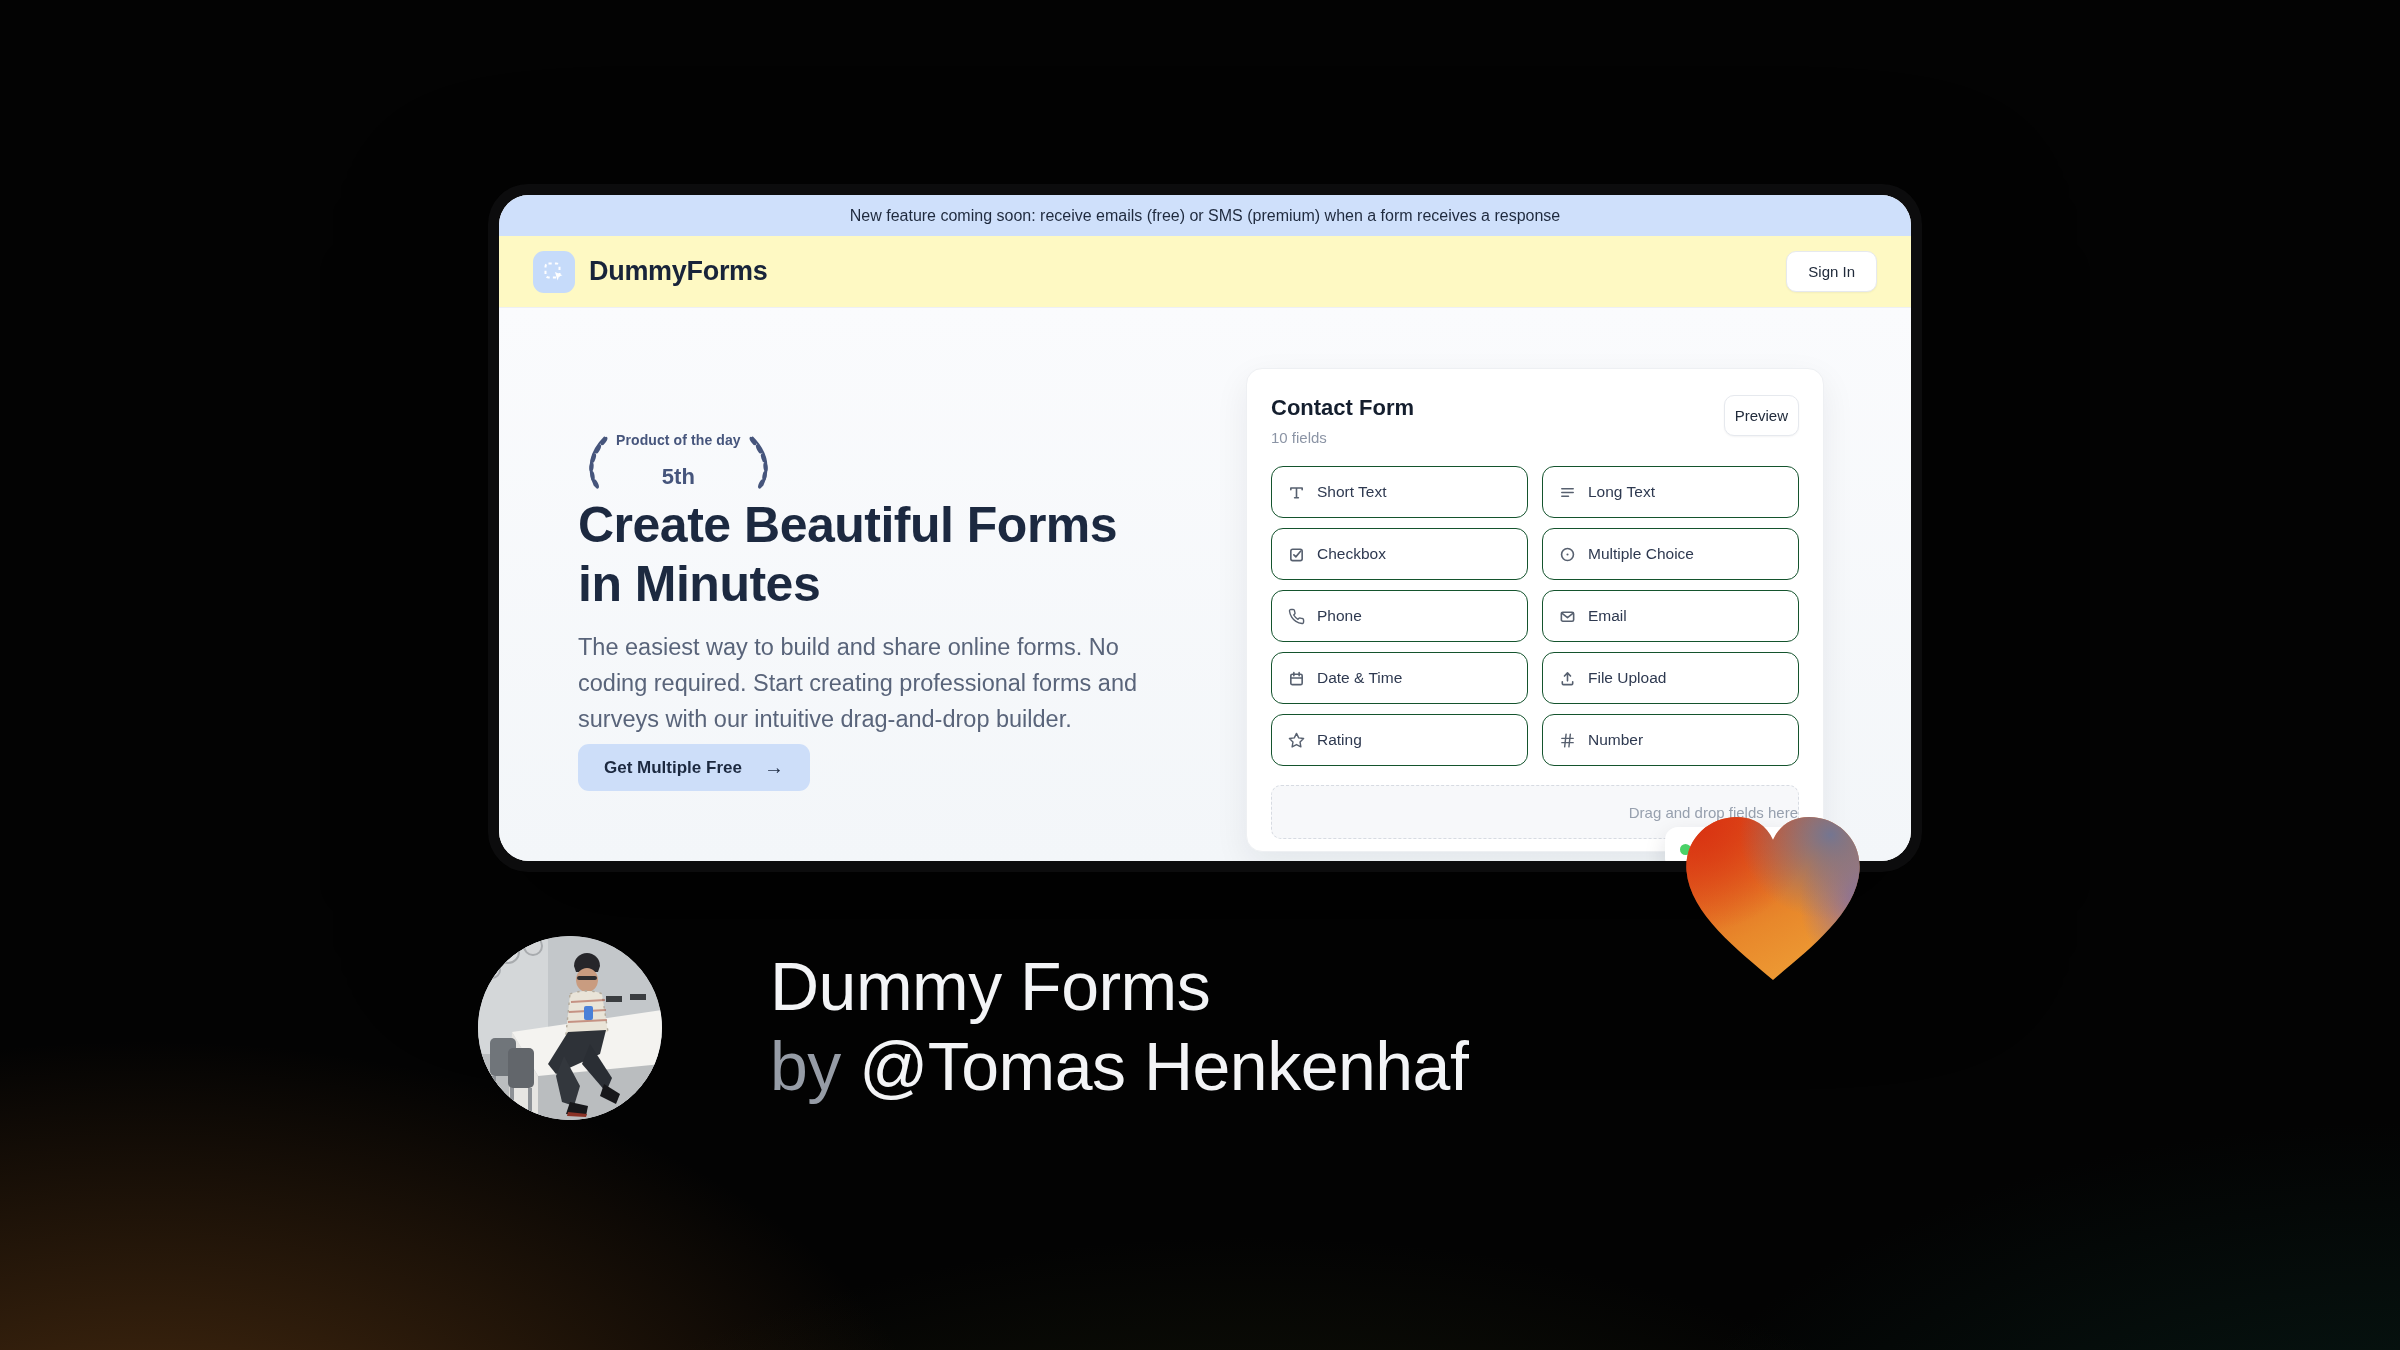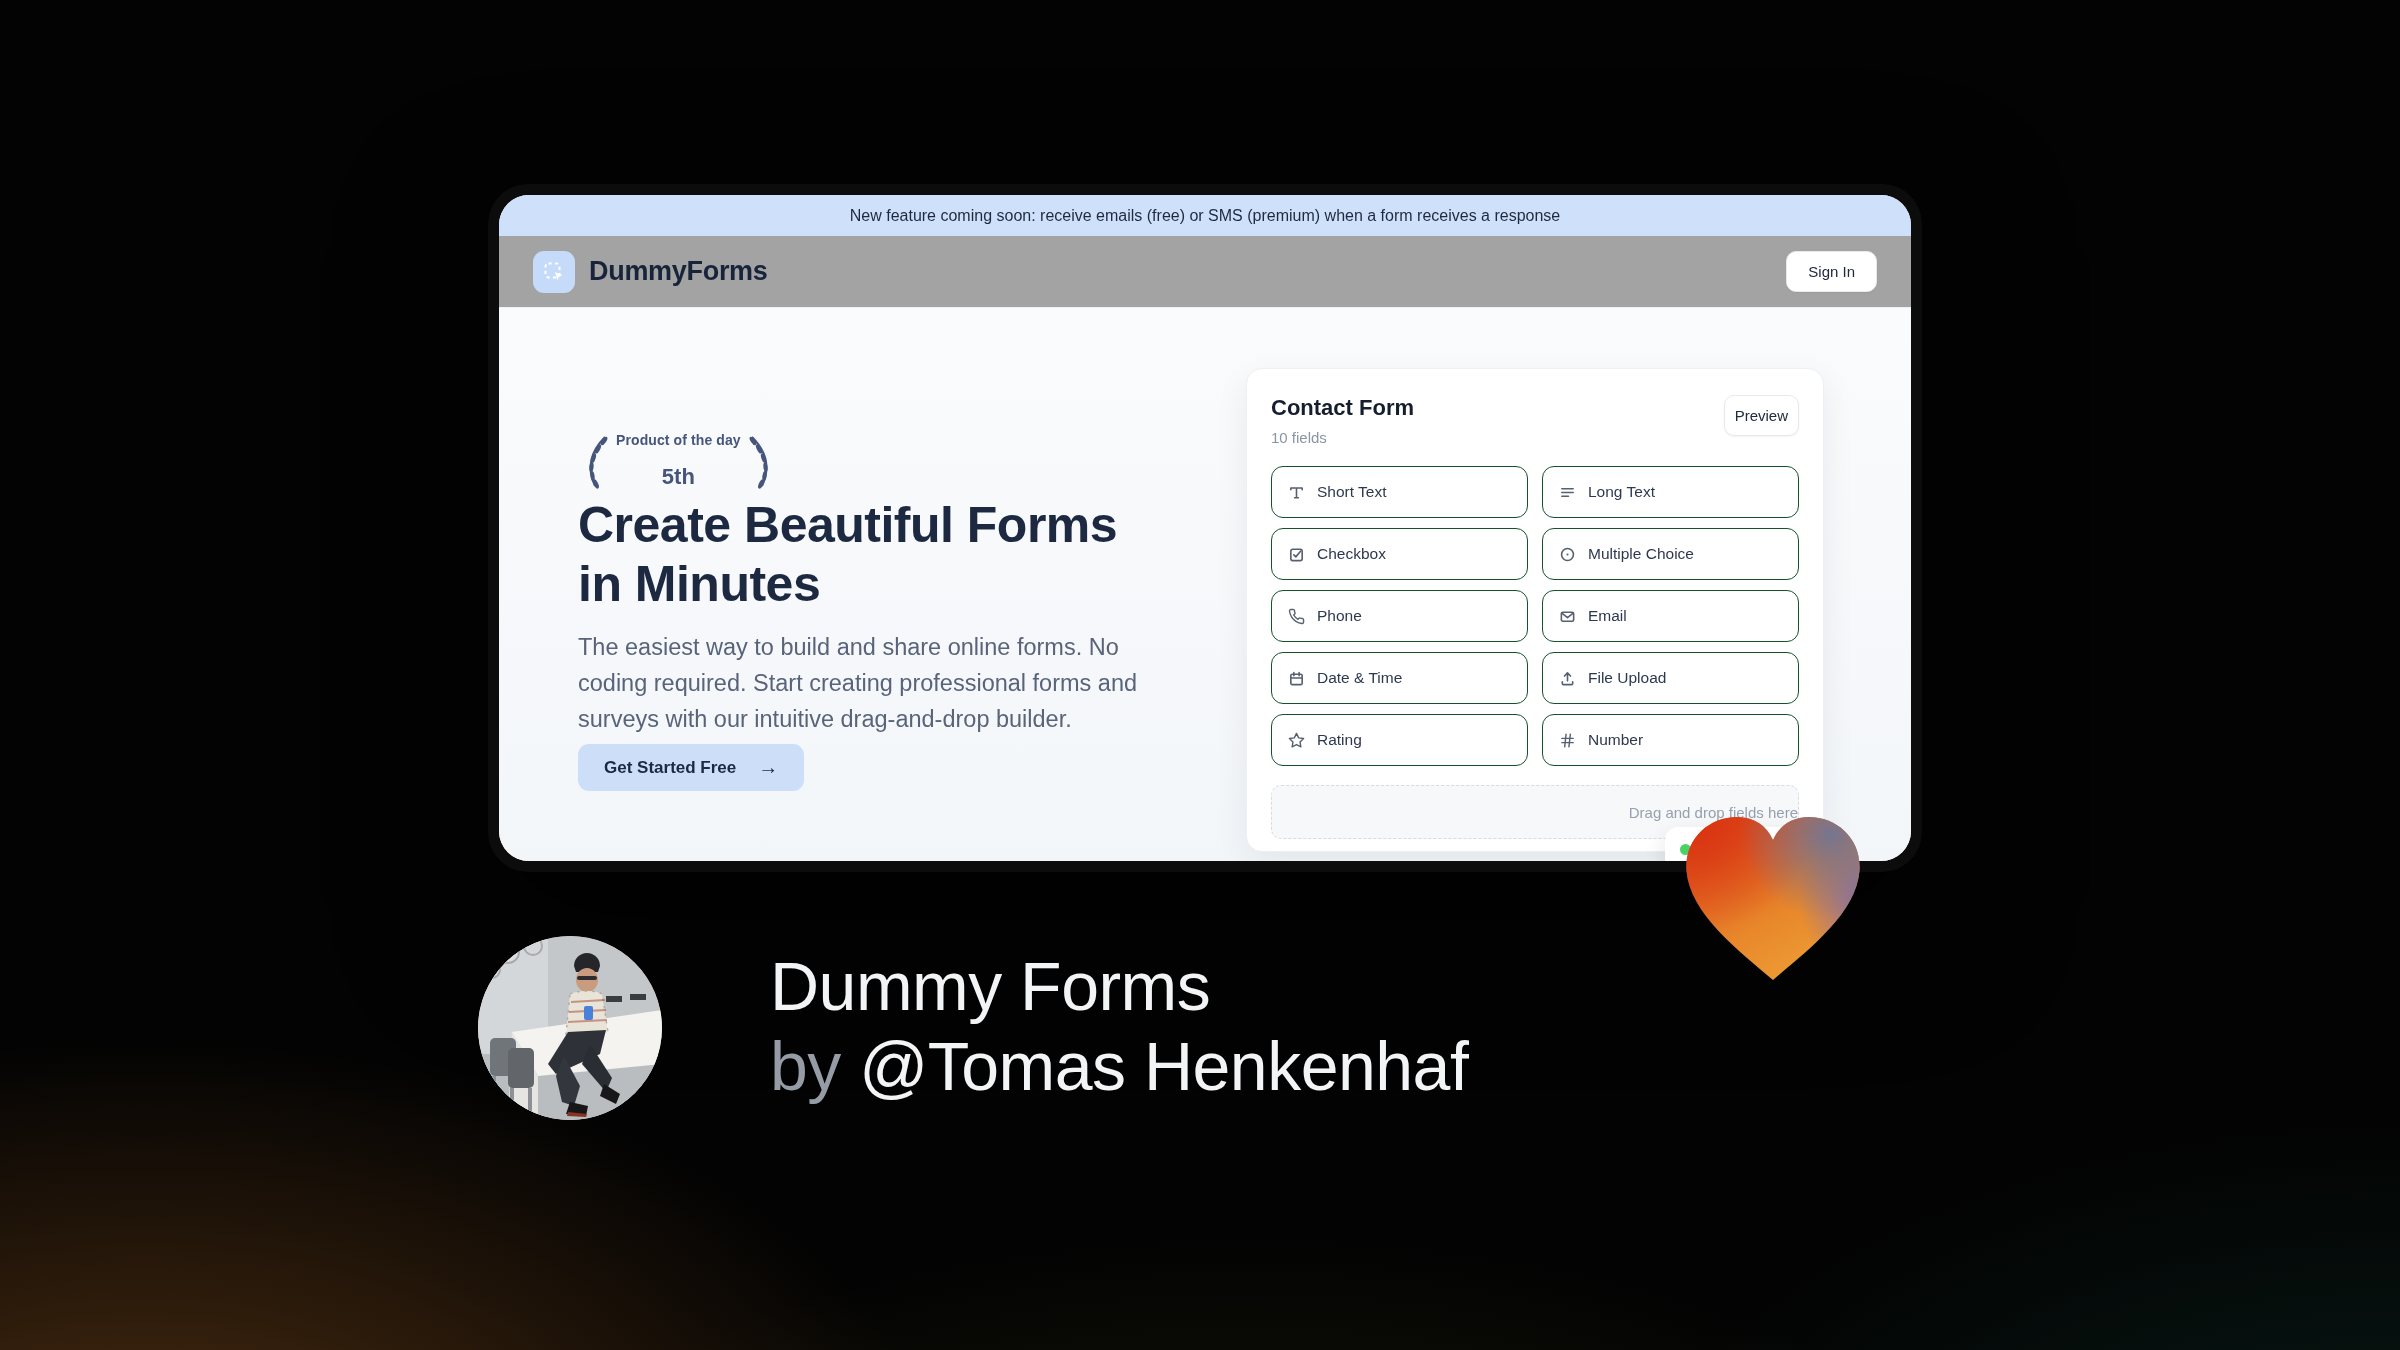--- a/index.html
+++ b/index.html
@@ -22,21 +22,21 @@
   }
   .window-inner{
     width:100%;height:100%;border-radius:30px;overflow:hidden;background:#fff;
     display:flex;flex-direction:column;
   }
   .banner{
     height:41px;background:#cfe0fb;display:flex;align-items:center;justify-content:center;
     color:#1f2a3e;font-size:16px;flex:0 0 auto;
   }
   .header{
-    height:72px;background:#a3a3a3;border-bottom:1px solid #eef0f4;
+    height:72px;background:#fef9c3;border-bottom:1px solid #eef0f4;
     display:flex;align-items:center;padding:0 34px;flex:0 0 auto;
   }
   .brand{display:flex;align-items:center;gap:14px;}
   .logo{
     width:42px;height:42px;border-radius:11px;background:#c6dbfa;
     display:flex;align-items:center;justify-content:center;
   }
   .brand-name{font-size:27px;font-weight:700;color:#18243a;letter-spacing:-.3px;}
   .header-spacer{flex:1;}
   .btn-ghost{
@@ -178,21 +178,21 @@
             <ellipse cx="13.5" cy="35" rx="5" ry="2.1" transform="rotate(-84 13.5 35)"></ellipse>
             <ellipse cx="14.5" cy="44" rx="5" ry="2.1" transform="rotate(-98 14.5 44)"></ellipse>
             <ellipse cx="18" cy="52" rx="5" ry="2.1" transform="rotate(-115 18 52)"></ellipse>
           </svg>
         </div>
 
         <h1 class="hero-title">Create Beautiful Forms in Minutes</h1>
         <p class="hero-desc">The easiest way to build and share online forms. No coding required. Start creating professional forms and surveys with our intuitive drag-and-drop builder.</p>
 
         <button class="btn-cta">
-          <span>Get Started Free</span>
+          <span>Get Multiple Free</span>
           <span class="cta-arrow">→</span>
         </button>
 
         <div class="card">
           <div class="card-head">
             <div>
               <h2 class="card-title">Contact Form</h2>
               <div class="card-sub">10 fields</div>
             </div>
             <button class="btn-ghost">Preview</button>

